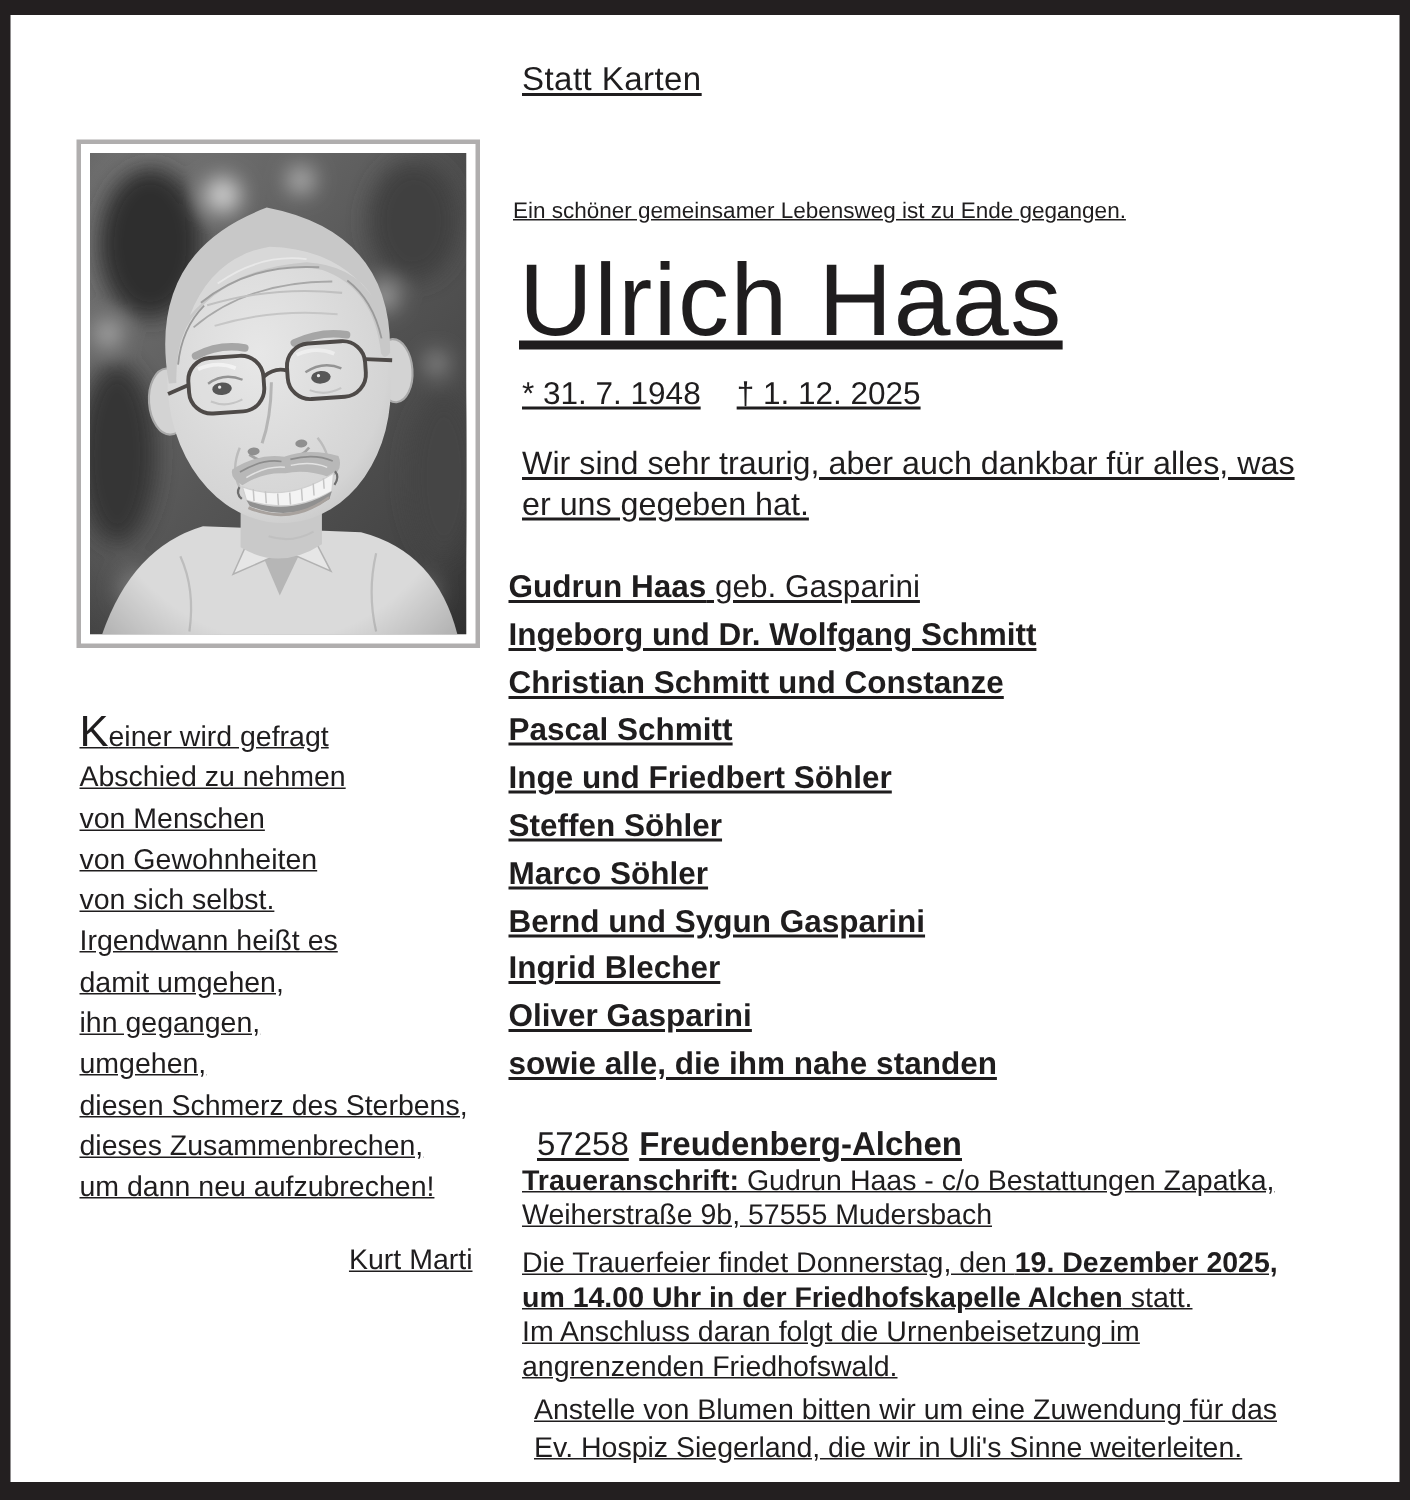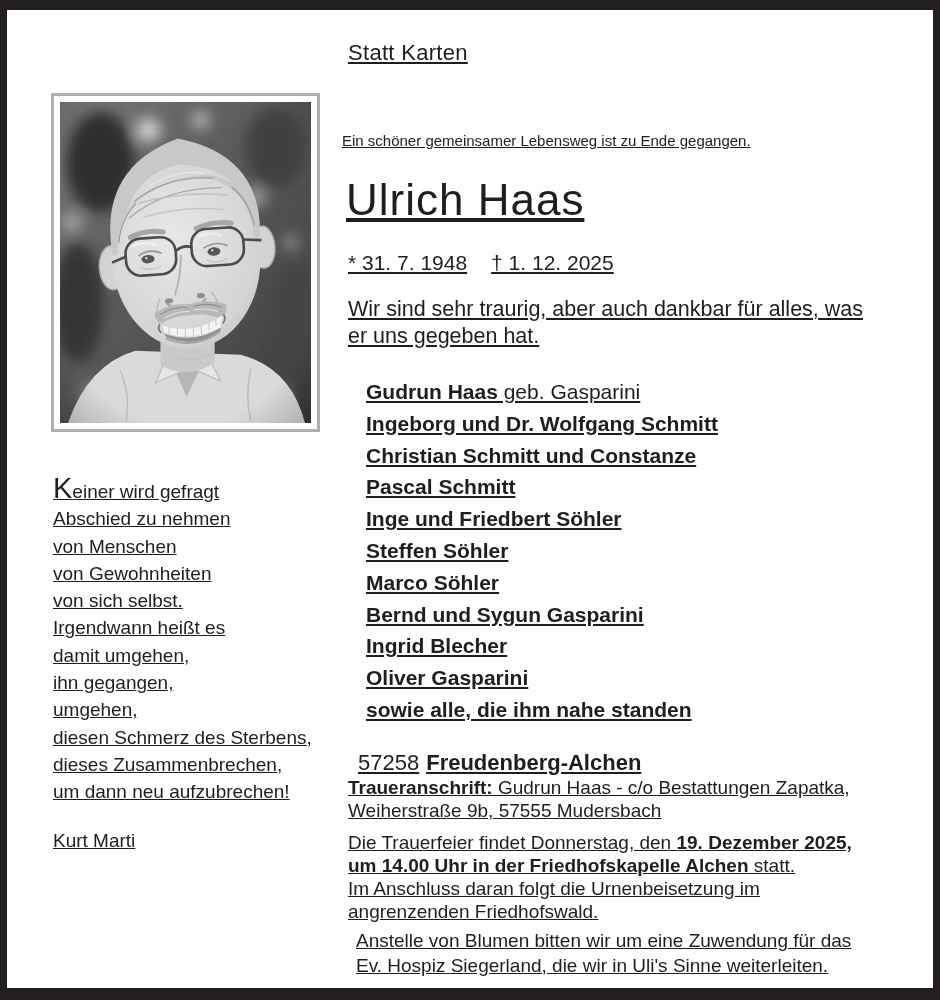--- a/index.html
+++ b/index.html
@@ -19,30 +19,30 @@
   .photo-frame{
     left:44px;top:83px;width:269px;height:339px;
     box-sizing:border-box;
     border:3px solid #b0aeae;
     padding:6px;background:#ffffff;
   }
   .photo-frame svg{display:block;width:100%;height:100%;}
   
   .statt{left:341px;top:30px;font-size:22px;letter-spacing:.3px;}
   .intro{left:335px;top:77px;width:540px;font-size:15px;line-height:27px;margin-top:40px;}
-  .name{left:339px;top:150px;margin:0;font-size:44px;font-weight:400;letter-spacing:1px;white-space:nowrap;line-height:80px;}
+  .name{left:339px;top:150px;margin:0;font-size:68px;font-weight:400;letter-spacing:1px;white-space:nowrap;line-height:80px;}
   .dates{left:341px;top:241px;font-size:21px;}
   .dates .death{margin-left:24px;}
   .gratitude{left:341px;top:286px;width:540px;font-size:21.5px;line-height:27px;}
-  .mourners{left:359px;top:366px;width:560px;font-size:21px;line-height:31.8px;font-weight:bold;}
+  .mourners{left:332px;top:366px;width:560px;font-size:21px;line-height:31.8px;font-weight:bold;}
   .mourners .regular{font-weight:normal;}
   
   .poem{left:46px;top:465px;width:262px;font-size:19px;line-height:27.3px;}
   .poem-initial{font-size:29px;}
-  .poem-author{text-align:left;margin-top:21px;}
+  .poem-author{text-align:right;margin-top:21px;}
   
   .address-line{left:341px;top:740px;font-size:22px;margin-left:10px;}
   .address-line .city{font-weight:bold;margin-left:7px;}
   .trauer{left:341px;top:766px;width:545px;margin:0;font-size:19px;line-height:23px;}
   .trauer .label{font-weight:bold;margin-top:17px;}
   .funeral{left:341px;top:821px;width:560px;margin:0;font-size:19px;line-height:23px;}
   .funeral .b{font-weight:bold;}
   .donation{left:349px;top:919px;width:560px;margin:0;font-size:19px;line-height:24.5px;}
 </style>
 </head>

